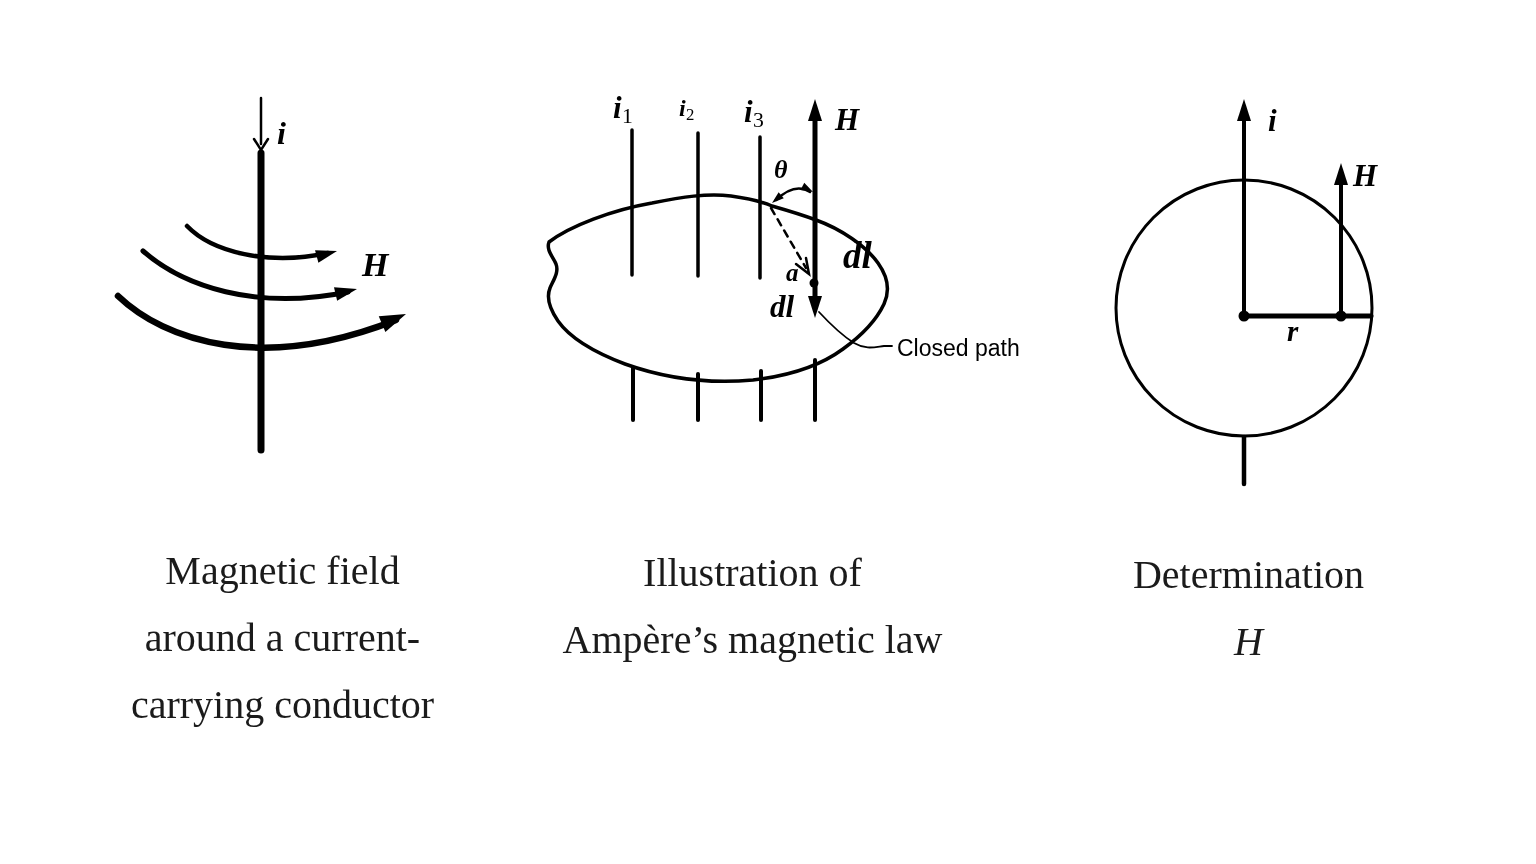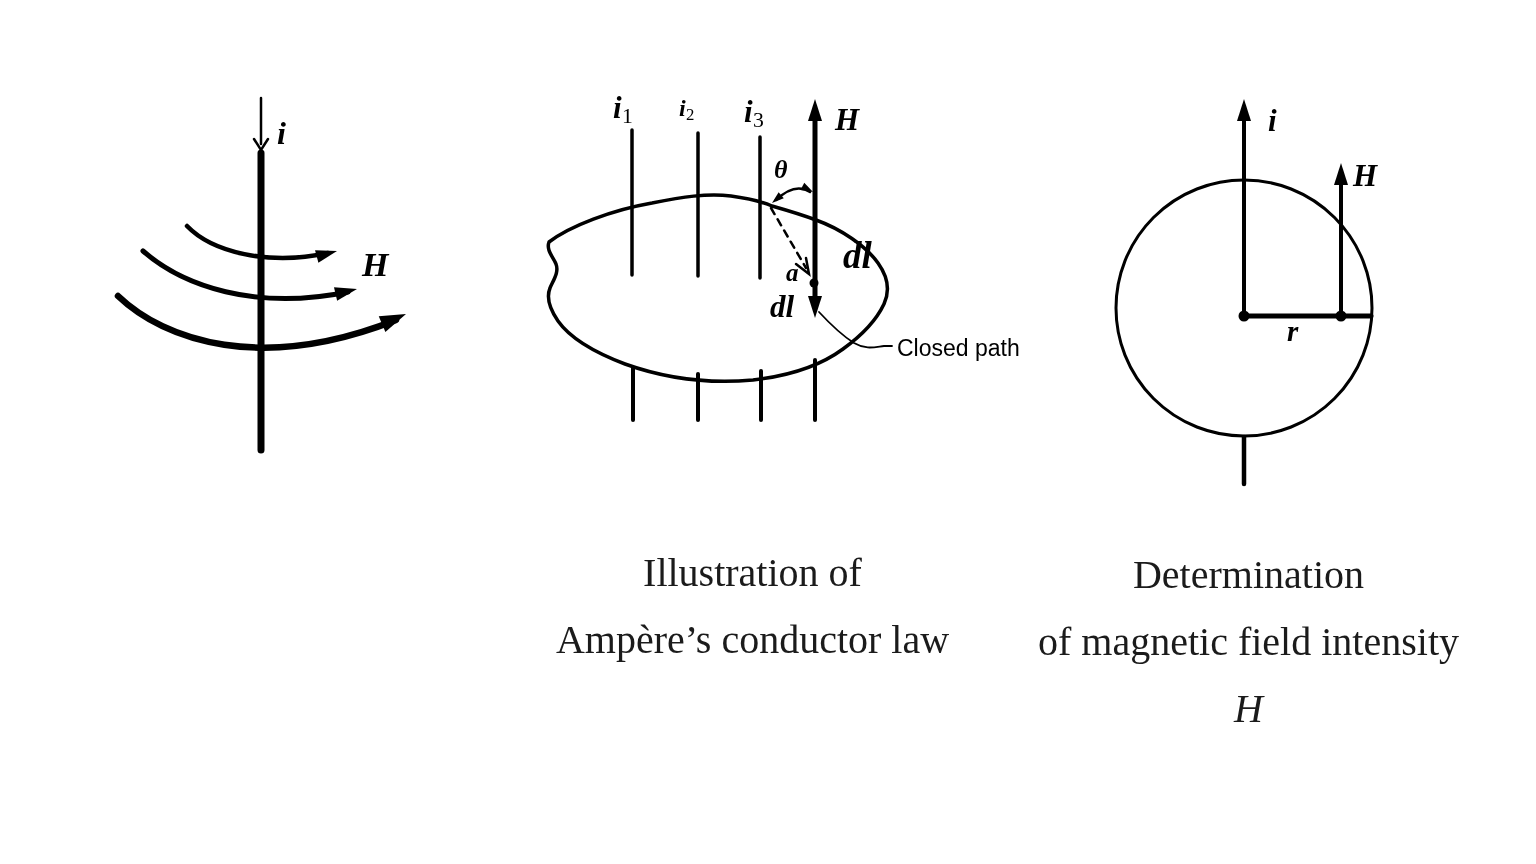--- a/index.html
+++ b/index.html
@@ -116,25 +116,29 @@
   <span class="lbl" style="left:774px;top:157px;font-size:26px;">θ</span>
   <span class="lbl" style="left:786px;top:260px;font-size:25px;">a</span>
   <span class="lbl" style="left:843px;top:237px;font-size:37px;">dl</span>
   <span class="lbl" style="left:770px;top:291px;font-size:31px;">dl</span>
   <span class="annotation" style="left:897px;top:337px;">Closed path</span>
 
   <span class="lbl" style="left:1268px;top:105px;font-size:31px;">i</span>
   <span class="lbl" style="left:1353px;top:160px;font-size:31px;">H</span>
   <span class="lbl" style="left:1287px;top:317px;font-size:29px;">r</span>
 
+  <div class="caption" style="left:60px;top:537px;width:445px;">
+    <div class="cap-line">Magnetic field</div>
+    <div class="cap-line">around a current-</div>
+    <div class="cap-line">carrying conductor</div>
+  </div>
 
   <div class="caption" style="left:535px;top:539px;width:435px;">
     <div class="cap-line">Illustration of</div>
-    <div class="cap-line">Ampère’s conductor law</div>
+    <div class="cap-line">Ampère’s magnetic law</div>
   </div>
 
   <div class="caption" style="left:996px;top:541px;width:505px;">
     <div class="cap-line">Determination</div>
-    <div class="cap-line">of magnetic field intensity</div>
     <div class="cap-line math">H</div>
   </div>
 
 </div>
 
 </body></html>

